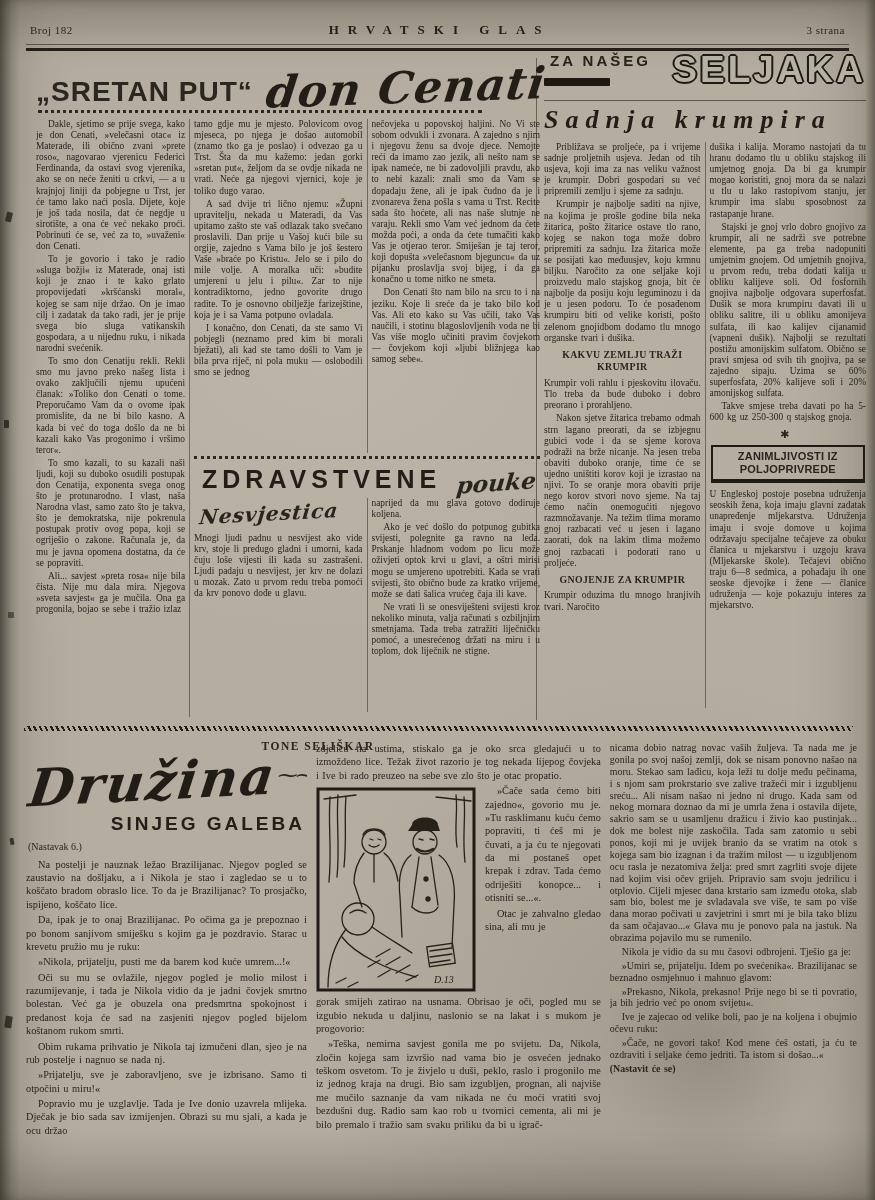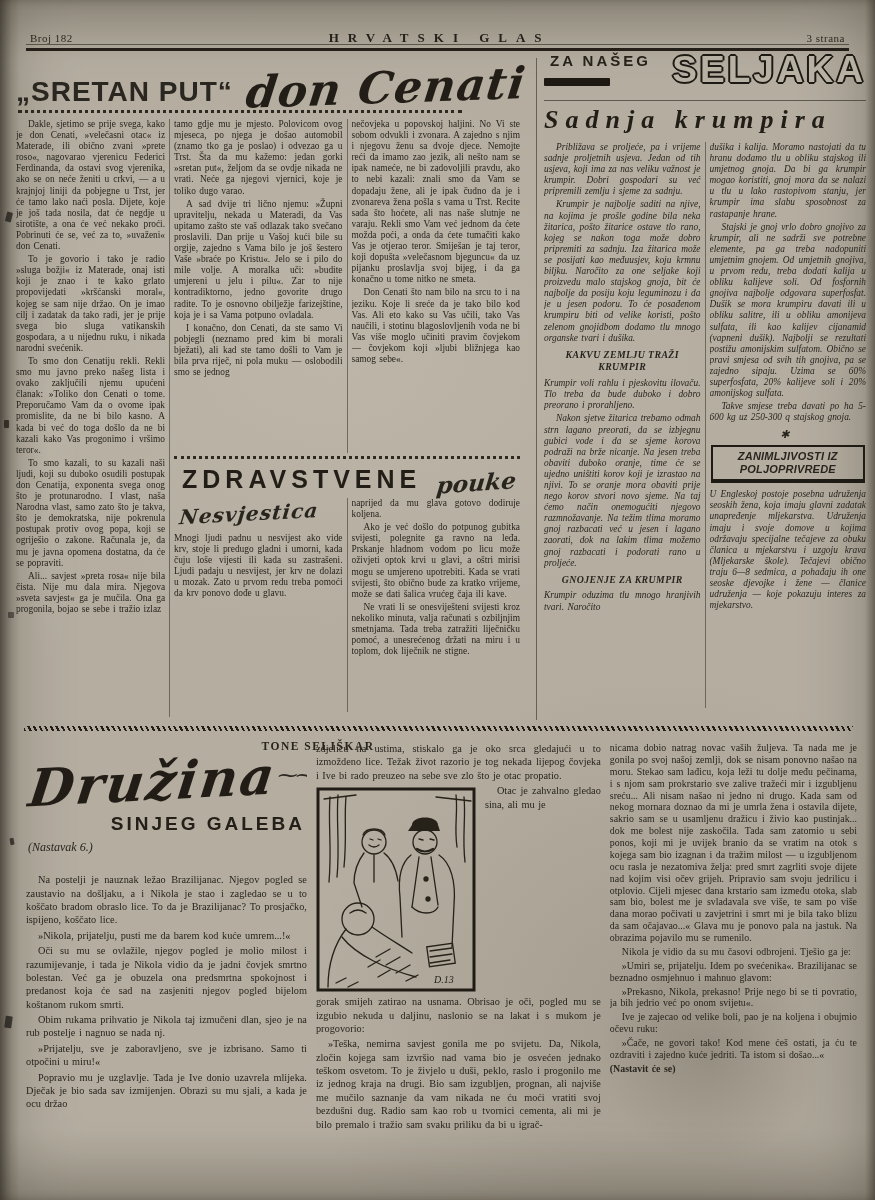--- a/index.html
+++ b/index.html
@@ -13,34 +13,34 @@
     box-shadow:inset 0 0 70px rgba(40,34,24,.4), inset 0 0 10px rgba(40,34,24,.3);
     color:#28251f;font-family:"Liberation Serif","DejaVu Serif",serif;}
   .edge-left{position:absolute;left:0;top:0;width:20px;height:100%;
     background:linear-gradient(90deg,rgba(25,21,14,.48),rgba(25,21,14,.12) 60%,transparent);}
   .edge-right{position:absolute;right:0;top:0;width:10px;height:100%;
     background:linear-gradient(270deg,rgba(25,21,14,.30),transparent);}
   .mark{position:absolute;background:#17140f;opacity:.7;border-radius:1px;}
   .stain{position:absolute;pointer-events:none;}
 
   
-  .phead{position:absolute;left:30px;right:30px;top:22px;display:flex;justify-content:space-between;align-items:baseline;margin-top:8px;}
+  .phead{position:absolute;left:30px;right:30px;top:22px;display:flex;justify-content:space-between;align-items:baseline;}
   .issue,.pnum{font-size:11px;letter-spacing:.5px;color:#2b2720;}
   .masthead{font-weight:700;font-size:13px;letter-spacing:9px;color:#24201a;}
   .headrule{position:absolute;left:26px;right:26px;top:44px;border-top:1px solid rgba(40,34,25,.6);}
   .headrule-b{position:absolute;left:26px;right:26px;top:48px;height:3px;background:#231f18;}
 
   
   .para{margin:0 0 2px;text-indent:12px;text-align:justify;word-spacing:1px;}
   .ncol{font-size:9.4px;line-height:1.18;overflow:hidden;}
   .vdiv{width:1px;background:rgba(38,32,23,.5);margin:0 4px;}
   .cont > .para:first-child, .nof .para:first-child{text-indent:0;}
 
   
-  .topleft{position:absolute;left:16px;top:58px;width:504px;height:664px;}
+  .topleft{position:absolute;left:36px;top:58px;width:504px;height:664px;}
   .hl{display:flex;align-items:flex-end;gap:14px;height:50px;}
   .hlq{font-family:"Liberation Sans","DejaVu Sans",sans-serif;font-weight:700;font-size:28px;letter-spacing:1px;color:#2a2620;white-space:nowrap;}
   .hls{font-family:"DejaVu Serif",serif;font-style:italic;font-weight:700;font-size:44px;line-height:.9;
     display:inline-block;transform:skewX(-9deg) rotate(-2deg);color:#221e17;letter-spacing:1px;white-space:nowrap;}
   .dotline{border-bottom:3px dotted #2d2820;width:88%;margin:2px 0 6px 2px;}
   .cols{display:flex;height:598px;}
   .c1{width:158px;height:100%;}
   .subwrap{flex:1;display:flex;flex-direction:column;}
   .cols23{display:flex;height:334px;overflow:hidden;}
   .cols23 .ncol{flex:1;}
@@ -62,21 +62,21 @@
   
   .topright{position:absolute;left:544px;top:52px;width:322px;height:670px;}
   .kick{display:flex;justify-content:space-between;align-items:flex-start;height:46px;}
   .kword{font-family:"Liberation Sans","DejaVu Sans",sans-serif;font-weight:700;font-size:15px;letter-spacing:3px;color:#262219;margin-left:6px;}
   .kbar{width:66px;height:8px;background:#1d1912;margin-top:8px;border-radius:1px;}
   .seljaka{font-family:"Liberation Sans","DejaVu Sans",sans-serif;font-weight:900;font-size:37px;line-height:.95;letter-spacing:3px;
     color:#b7b1a3;text-shadow:-2px 0 #1d1a14,2px 0 #1d1a14,0 -2px #1d1a14,0 2px #1d1a14,-1px -1px #1d1a14,1px -1px #1d1a14,-1px 1px #1d1a14,1px 1px #1d1a14;}
   .krule{border-top:1px solid rgba(38,32,23,.6);margin:2px 0 4px;}
   .stitle{font-style:italic;font-weight:700;font-size:26px;letter-spacing:7px;text-align:left;margin:2px 0 7px;color:#221e17;}
   .scols{display:flex;height:566px;overflow:hidden;}
-  .scols .ncol{flex:1;font-style:italic;}
+  .scols .ncol{flex:1;}
   .subhead{font-weight:700;font-size:9.8px;line-height:1.3;text-align:center;letter-spacing:.4px;margin:5px 6px 4px;}
   .ornament{text-align:center;font-size:11px;margin:5px 0 3px;letter-spacing:6px;}
   .zanbox{border:2px solid #1e1b15;border-bottom-width:4px;padding:3px 4px;margin:4px 1px 6px;text-align:center;
     font-family:"Liberation Sans","DejaVu Sans",sans-serif;font-weight:700;font-size:11px;letter-spacing:.2px;}
 
   
   .wavy{position:absolute;left:24px;right:22px;top:726px;height:5px;
     background:repeating-linear-gradient(63deg,#221e17 0 2px,transparent 2px 5px);}
 
   
@@ -85,21 +85,21 @@
   .scolwrap{position:absolute;left:0;top:2px;right:0;bottom:0;display:flex;gap:9px;}
   .stcol{font-size:10.3px;line-height:1.3;overflow:hidden;}
   .stcol.left{width:283px;}
   .stcol.mid{width:287px;}
   .stcol.right{width:249px;font-size:9.9px;line-height:1.2;}
   .druz{margin:14px 0 0 4px;white-space:nowrap;}
   .druz .dscript{font-family:"DejaVu Serif",serif;font-style:italic;font-weight:700;font-size:52px;line-height:1;
     display:inline-block;transform:skewX(-10deg) rotate(-3deg);letter-spacing:2px;color:#211d16;}
   .flourish{font-size:20px;letter-spacing:-2px;vertical-align:18px;color:#2a2620;}
   .galeb{text-align:right;font-family:"Liberation Sans","DejaVu Sans",sans-serif;font-weight:700;font-size:19px;letter-spacing:3px;margin:4px 2px 3px 0;color:#242019;}
-  .nastavak{font-size:12px;margin:0 0 18px 2px;font-style:italic;}
+  .nastavak{font-size:10px;margin:0 0 5px 2px;}
   .illo{float:left;width:160px;height:205px;margin:3px 9px 3px 0;}
   .illo svg{display:block;}
   .clr{clear:both;}
   .story .right .para:last-child{text-align:left;text-indent:0;font-weight:bold;}
 </style>
 </head>
 <body>
 
 <div class="page">
 
@@ -225,20 +225,21 @@
     <div class="author">TONE SELIŠKAR</div>
     <div class="scolwrap">
       <div class="stcol left">
         <div class="druz">
           <span class="dscript">Družina</span>
           <span class="flourish">⁓⁓</span>
         </div>
         <div class="galeb">SINJEG GALEBA</div>
         <div class="nastavak">(Nastavak 6.)</div>
       <p class="para">Na postelji je nauznak ležao Brazilijanac. Njegov pogled se zaustavio na došljaku, a i Nikola je stao i zagledao se u to koščato bradom obraslo lice. To da je Brazilijanac? To prosjačko, ispijeno, koščato lice.</p>
+          <p class="para">Da, ipak je to onaj Brazilijanac. Po očima ga je prepoznao i po bonom sanjivom smiješku s kojim ga je pozdravio. Starac u krevetu pružio mu je ruku:</p>
           <p class="para">»Nikola, prijatelju, pusti me da barem kod kuće umrem...!«</p>
           <p class="para">Oči su mu se ovlažile, njegov pogled je molio milost i razumijevanje, i tada je Nikola vidio da je jadni čovjek smrtno bolestan. Već ga je obuzela ona predsmrtna spokojnost i predanost koja će sad na zasjeniti njegov pogled bijelom koštanom rukom smrti.</p>
           <p class="para">Obim rukama prihvatio je Nikola taj izmučeni dlan, sjeo je na rub postelje i nagnuo se nada nj.</p>
           <p class="para">»Prijatelju, sve je zaboravljeno, sve je izbrisano. Samo ti otpočini u miru!«</p>
           <p class="para">Popravio mu je uzglavlje. Tada je Ive donio uzavrela mlijeka. Dječak je bio sada sav izmijenjen. Obrazi su mu sjali, a kada je ocu držao</p>
         </div>
       <div class="stcol mid">
         <p class="para" style="text-indent:0;">zdjelicu na ustima, stiskalo ga je oko srca gledajući u to izmoždeno lice. Težak život razorio je tog nekada lijepog čovjeka i Ive bi rado preuzeo na sebe sve zlo što je otac propatio.</p>
         <div class="illo">
           <svg width="160" height="205" viewBox="0 0 160 205" xmlns="http://www.w3.org/2000/svg">
@@ -281,33 +282,34 @@
               <path d="M26 150 C40 168 70 182 100 190"></path>
               <path d="M34 126 q8 -6 16 0"></path>
 
               <path d="M60 170 l14 -8 M70 178 l14 -8 M80 186 l14 -8 M52 180 l12 -7 M62 190 l12 -7 M90 194 l12 -6"></path>
               <path d="M20 196 l10 -5 M32 200 l10 -5"></path>
             </g>
             <text x="118" y="196" font-family="Liberation Serif, serif" font-style="italic" font-size="10" fill="#262119">D.13</text>
           </svg>
         </div>
         <div>
+            <p class="para">»Čače sada ćemo biti zajedno«, govorio mu je. »Tu rasklimanu kuću ćemo popraviti, ti ćeš mi je čuvati, a ja ću te njegovati da mi postaneš opet krepak i zdrav. Tada ćemo odriješiti konopce... i otisniti se...«.</p>
             <p class="para">Otac je zahvalno gledao sina, ali mu je</p>
           </div>
         <div class="clr"></div>
         <div class="nof">
             <p class="para">gorak smijeh zatirao na usnama. Obrisao je oči, pogled mu se izgubio nekuda u daljinu, naslonio se na lakat i s mukom je progovorio:</p>
             <p class="para">»Teška, nemirna savjest gonila me po svijetu. Da, Nikola, zločin kojega sam izvršio nad vama bio je osvećen jednako teškom osvetom. To je živjelo u duši, peklo, raslo i progonilo me iz jednog kraja na drugi. Bio sam izgubljen, prognan, ali najviše me mučilo saznanje da vam nikada ne ću moći vratiti svoj bezdušni dug. Radio sam kao rob u tvornici cementa, ali mi je bilo premalo i tražio sam svaku priliku da bi u igrač-</p>
           </div>
       </div>
       <div class="stcol right cont">
           <p class="para">nicama dobio natrag novac vaših žuljeva. Ta nada me je gonila po svoj našoj zemlji, dok se nisam ponovno našao na moru. Stekao sam lađicu, koja leži tu dolje među pečinama, i s njom sam prokrstario sve zalive tražeći mir i izgubljenu sreću... Ali nisam našao ni jedno ni drugo. Kada sam od nekog mornara doznao da mi je umrla žena i ostavila dijete, sakrio sam se u usamljenu dražicu i živio kao pustinjak... dok me bolest nije zaskočila. Tada sam zatomio u sebi ponos, koji mi je uvijek branio da se vratim na otok s kojega sam bio izagnan i da tražim milost — u izgubljenom ocu rasla je nezatomiva želja: pred smrt zagrliti svoje dijete nad kojim visi očev grijeh. Pripravio sam svoju jedrilicu i otplovio. Cijeli mjesec dana krstario sam između otoka, slab sam bio, bolest me je svladavala sve više, te sam po više dana morao počivati u zavjetrini i smrt mi je bila tako blizu da sam očajavao...« Glava mu je ponovo pala na jastuk. Na obrazima pojavilo mu se rumenilo.</p>
           <p class="para">Nikola je vidio da su mu časovi odbrojeni. Tješio ga je:</p>
           <p class="para">»Umiri se, prijatelju. Idem po svećenika«. Brazilijanac se beznadno osmjehnuo i mahnuo glavom:</p>
           <p class="para">»Prekasno, Nikola, prekasno! Prije nego bi se ti povratio, ja bih jedrio već po onom svijetu«.</p>
           <p class="para">Ive je zajecao od velike boli, pao je na koljena i obujmio očevu ruku:</p>
-          <p class="para">»Čače, ne govori tako! Kod mene ćeš ostati, ja ću te ozdraviti i zajedno kuće jedriti. Ta istom si došao...«</p>
+          <p class="para">»Čače, ne govori tako! Kod mene ćeš ostati, ja ću te ozdraviti i seljake ćemo jedriti. Ta istom si došao...«</p>
           <p class="para">(Nastavit će se)</p>
         </div>
     </div>
   </section>
 
 </div>
 
 </body></html>

